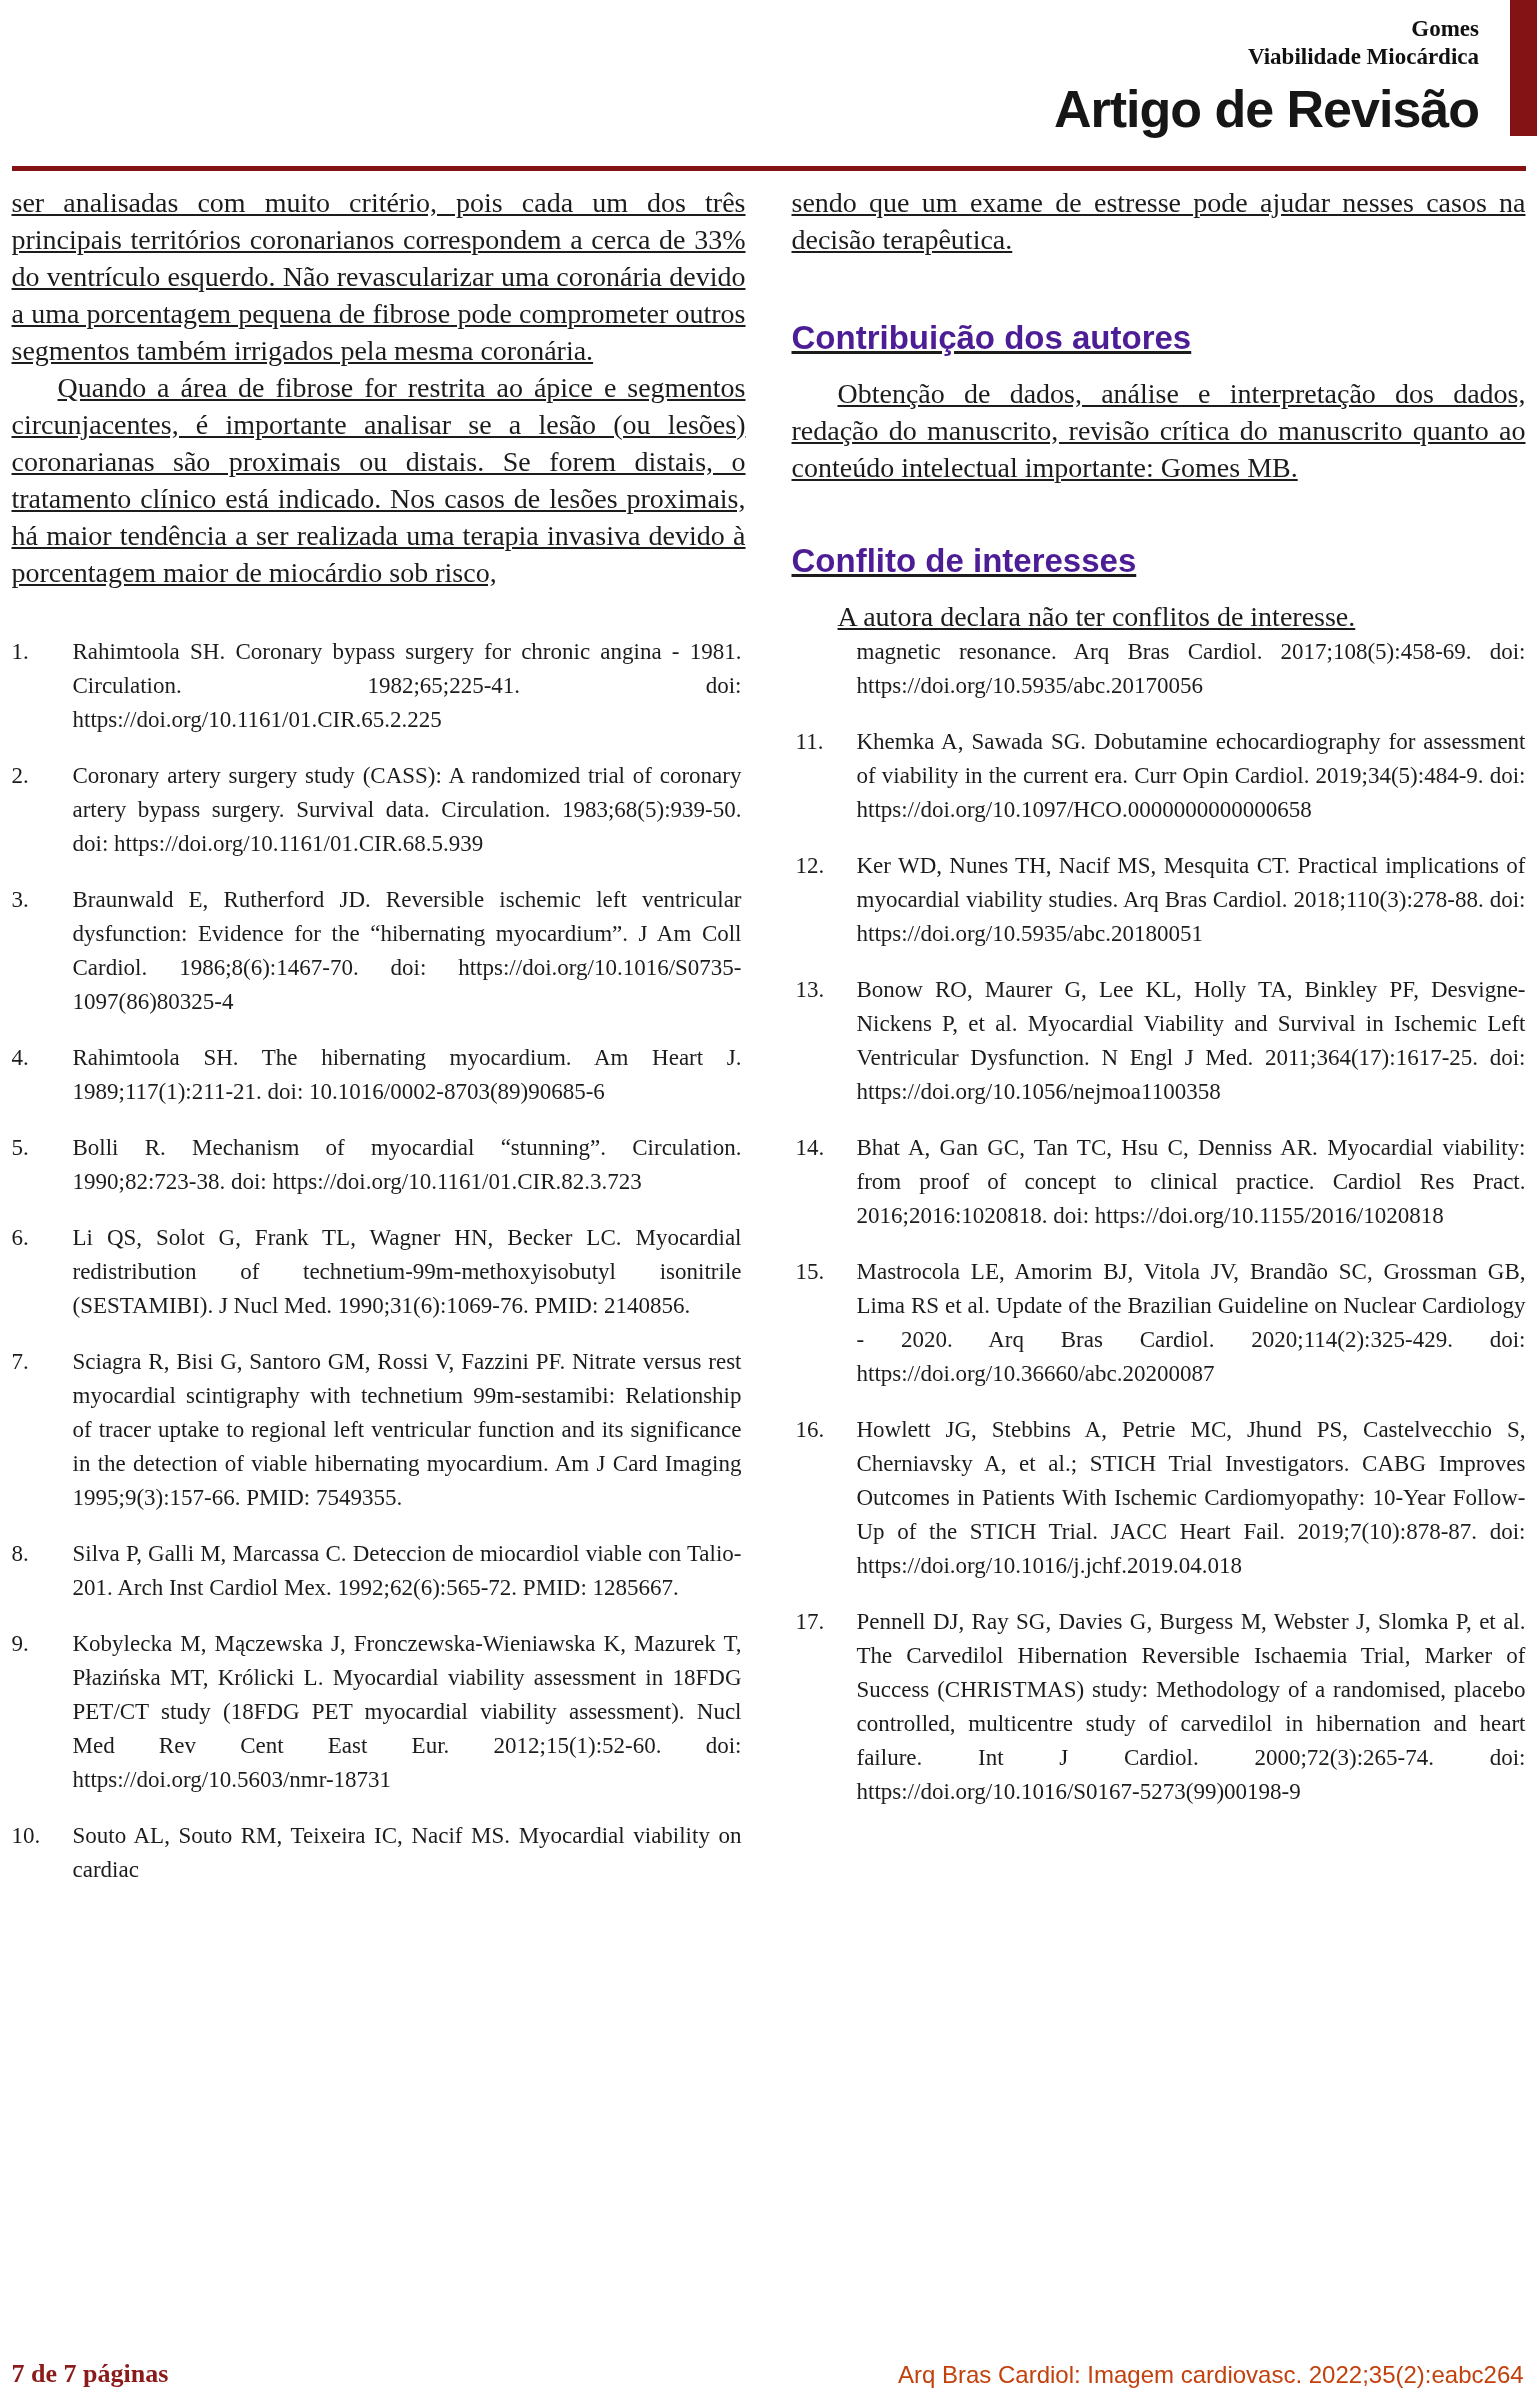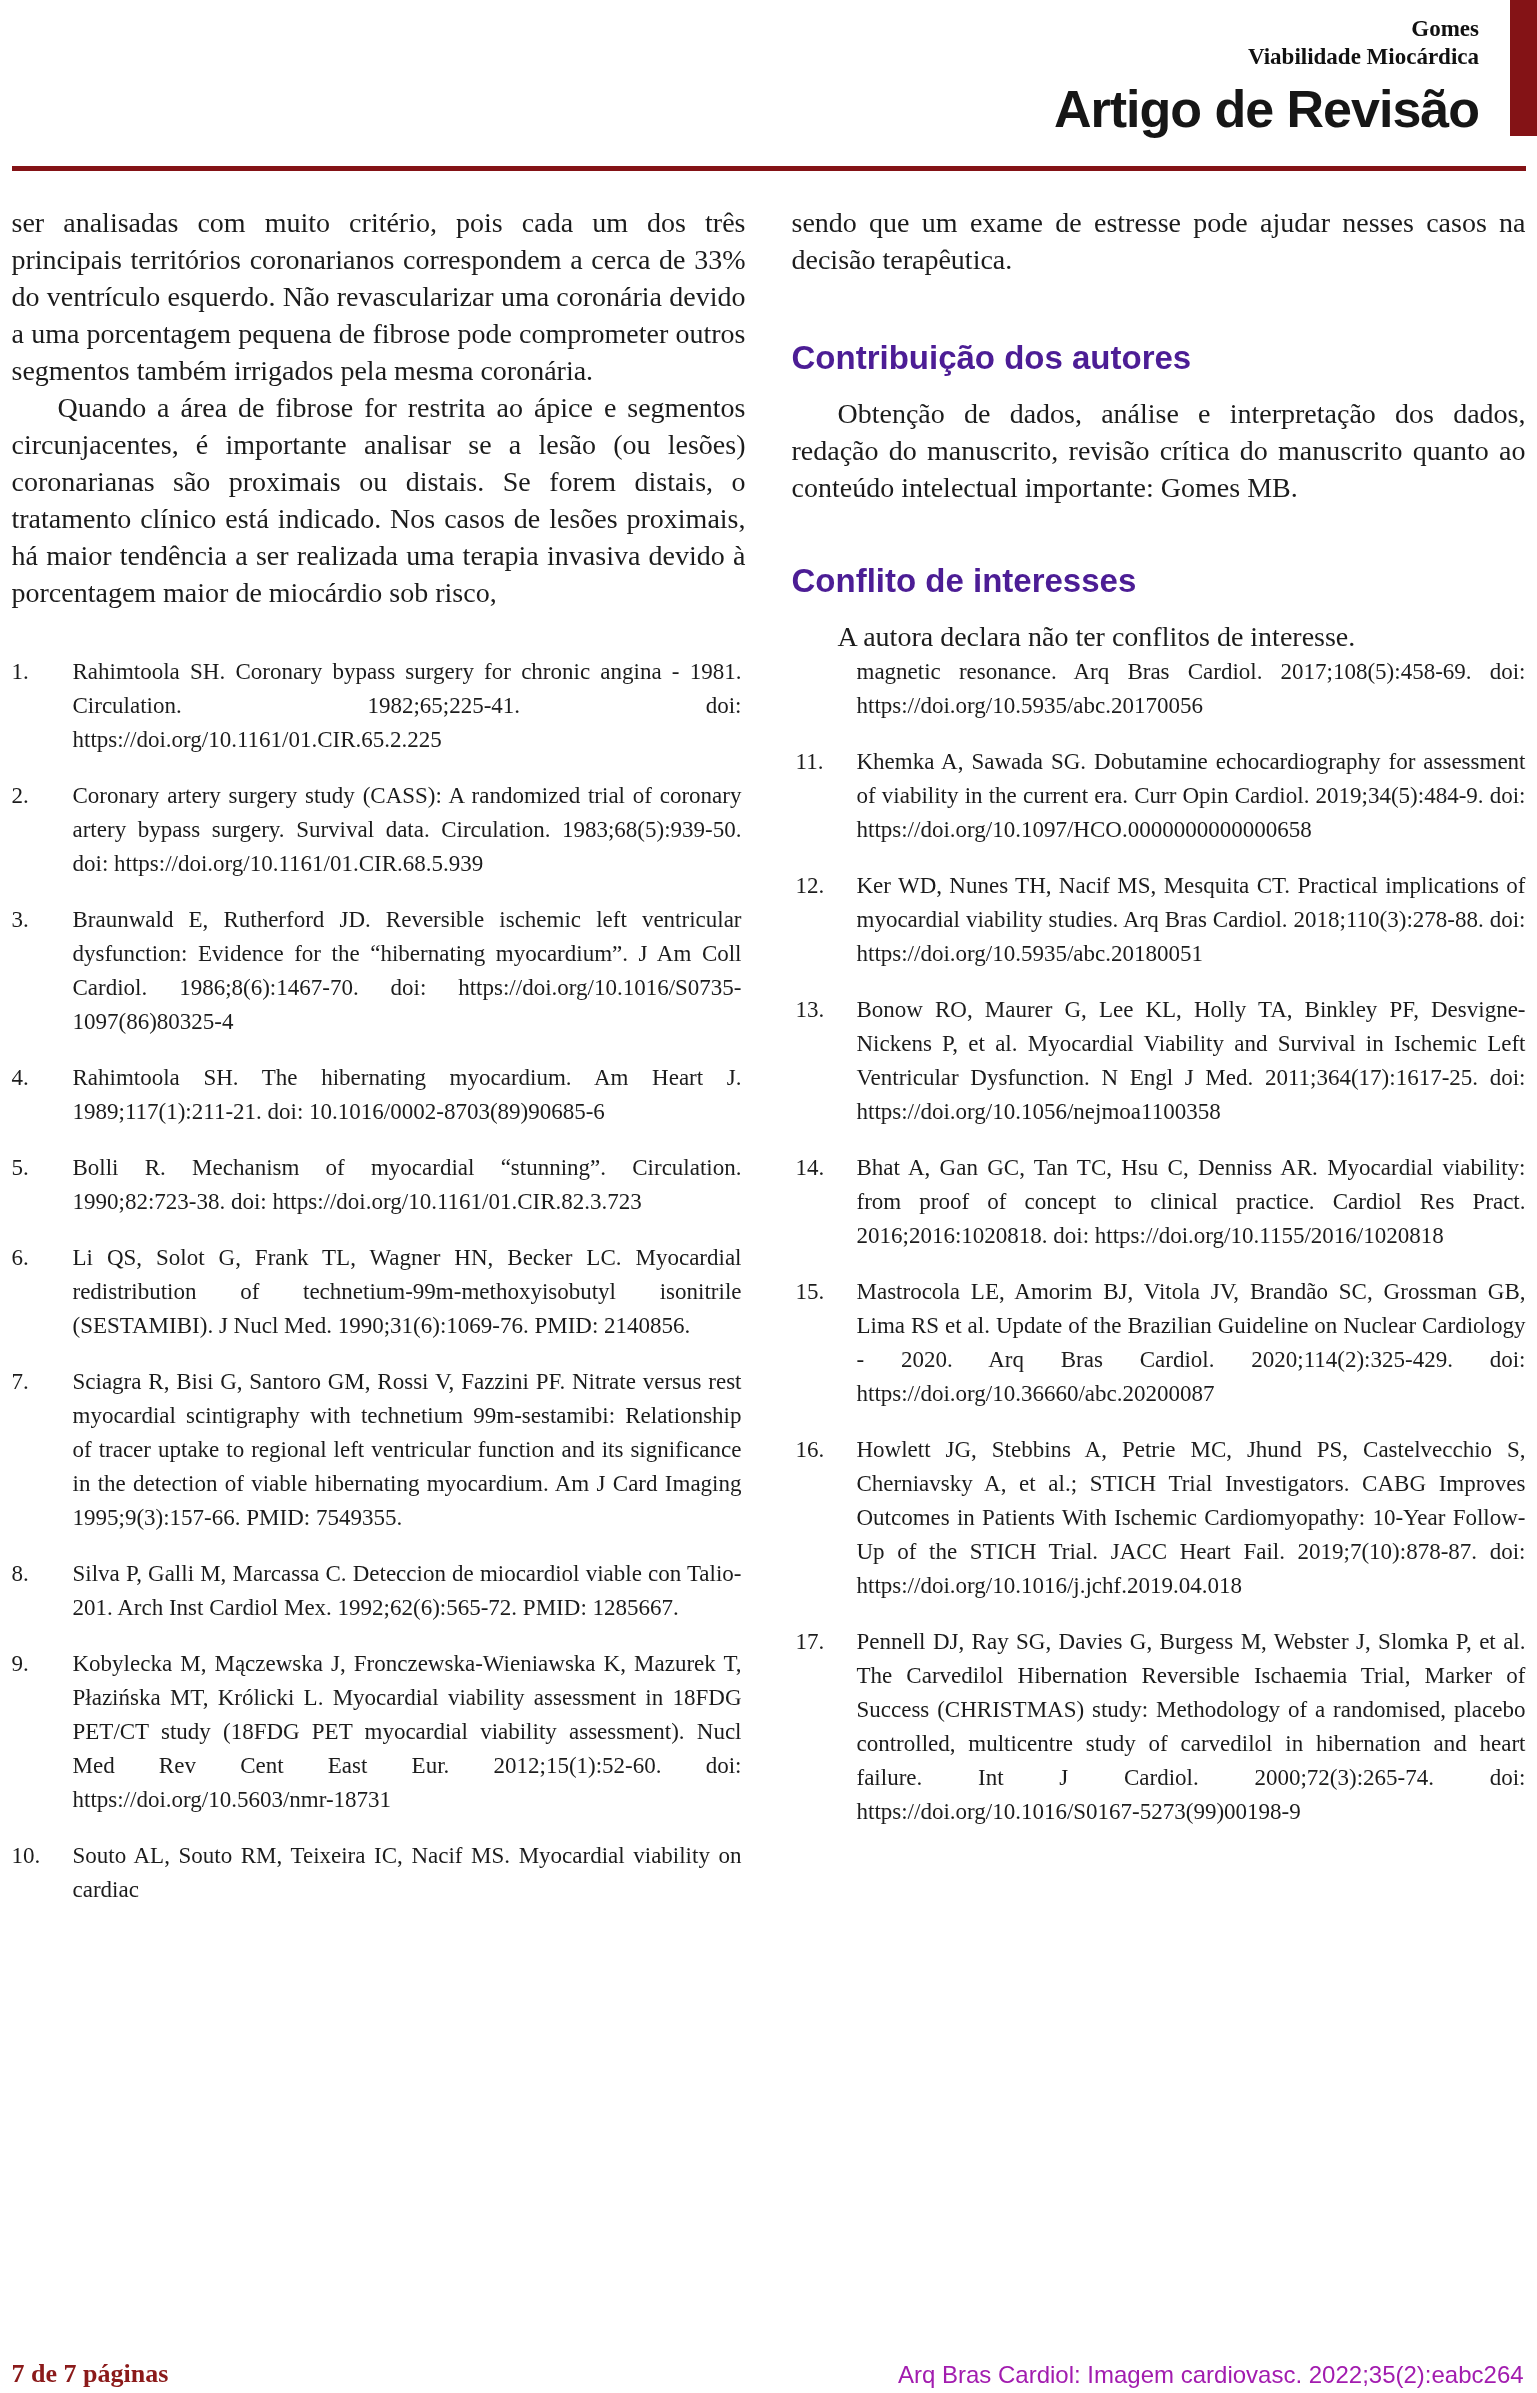--- a/index.html
+++ b/index.html
@@ -12,21 +12,21 @@
   .corner-bar{position:absolute;top:0;right:0;width:27px;height:136px;background:#841316;}
   .running{ text-align:right;padding:15.4px 58px 0 0;}
   .running-line{font-family:"Liberation Serif",serif;font-weight:700;font-size:23px;line-height:28px;color:#111;margin-left:17px;}
   .article-type{
     text-align:right;padding:13.4px 58px 0 0;
     font-family:"Liberation Sans",sans-serif;font-weight:700;font-size:52px;line-height:48px;
     letter-spacing:-1px;color:#161616;
   }
   .header-rule{height:4.8px;background:#841316;margin:33px 11.5px 0 11.5px;}
   
-  .columns{display:flex;gap:46px;padding:0 11.5px;margin-top:33px;}
+  .columns{display:flex;gap:46px;padding:0 11.5px;margin-top:13px;text-decoration:underline;}
   .col{flex:1;min-width:0;}
   p.body-text{
     margin:0;font-size:28px;line-height:37px;text-align:justify;color:#1c1c1c;
     font-family:"Liberation Serif",serif;
   }
   p.indent{text-indent:46px;}
   .section-heading{
     font-family:"Liberation Sans",sans-serif;font-weight:700;font-size:33px;line-height:37px;
     color:#4c1d95;margin:56px 0 19px 0;
   }
@@ -43,21 +43,21 @@
   .ref-text{flex:1;min-width:0;font-size:23px;line-height:34px;text-align:justify;color:#1c1c1c;}
   
   .footer{
     position:absolute;left:11.5px;right:13.4px;bottom:3.8px;
     display:flex;justify-content:space-between;align-items:flex-end;
   }
   .footer-left{
     font-family:"Liberation Serif",serif;font-weight:700;font-size:26px;color:#8b1a1a;
   }
   .footer-right{
-    font-family:"Liberation Sans",sans-serif;font-size:24px;color:#a21caf;
+    font-family:"Liberation Sans",sans-serif;font-size:24px;color:#c2410c;
   }
 </style>
 </head>
 <body>
 
 <div class="page">
 
   <div class="corner-bar"></div>
 
   <div class="running">

